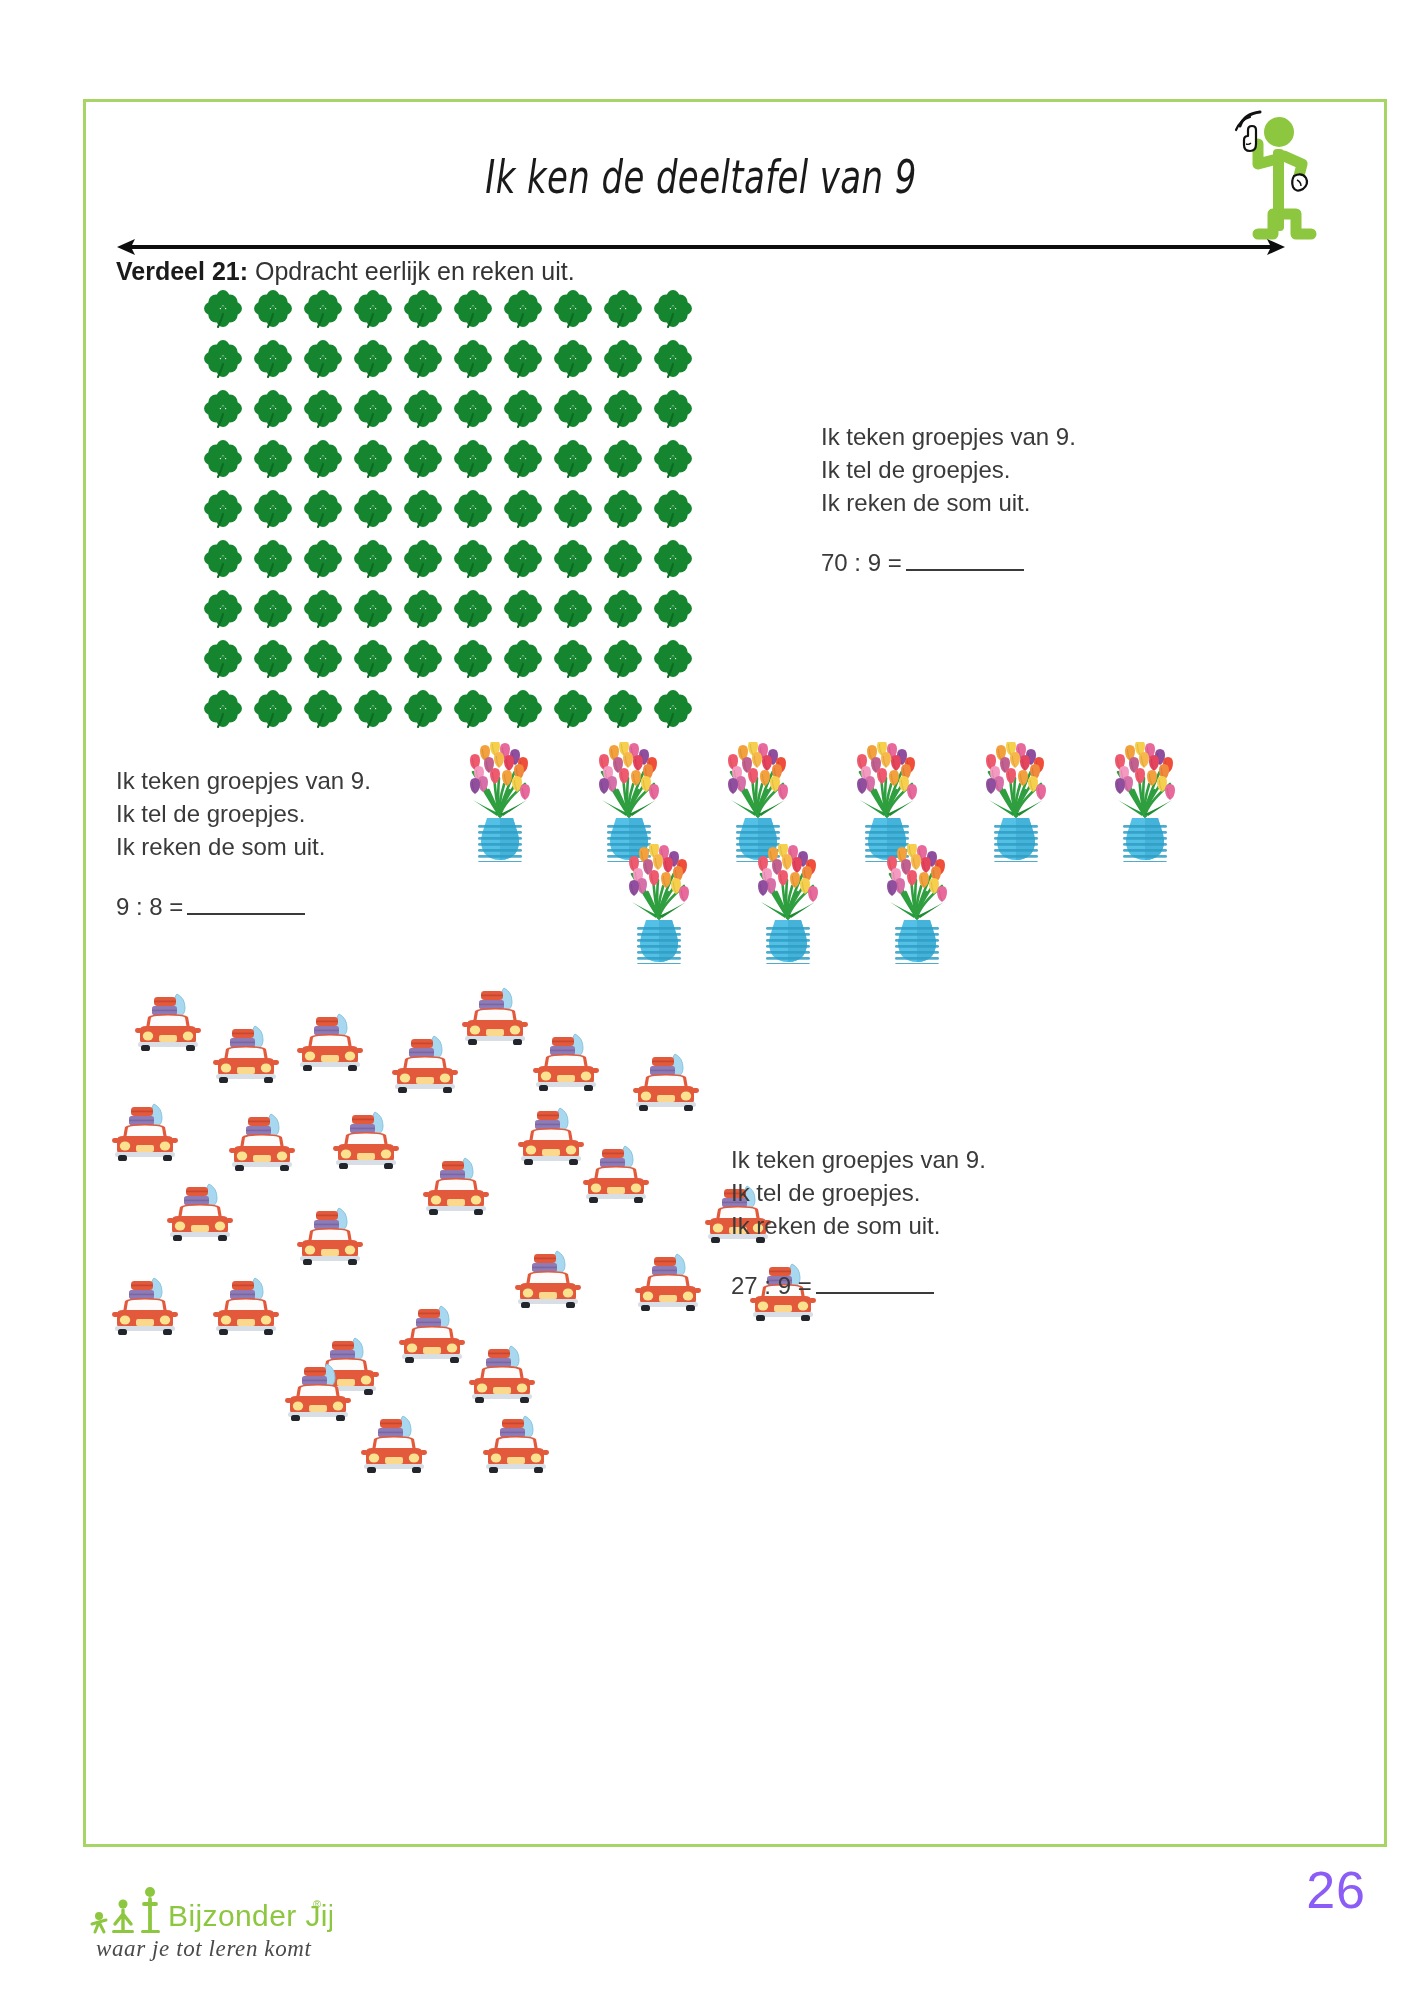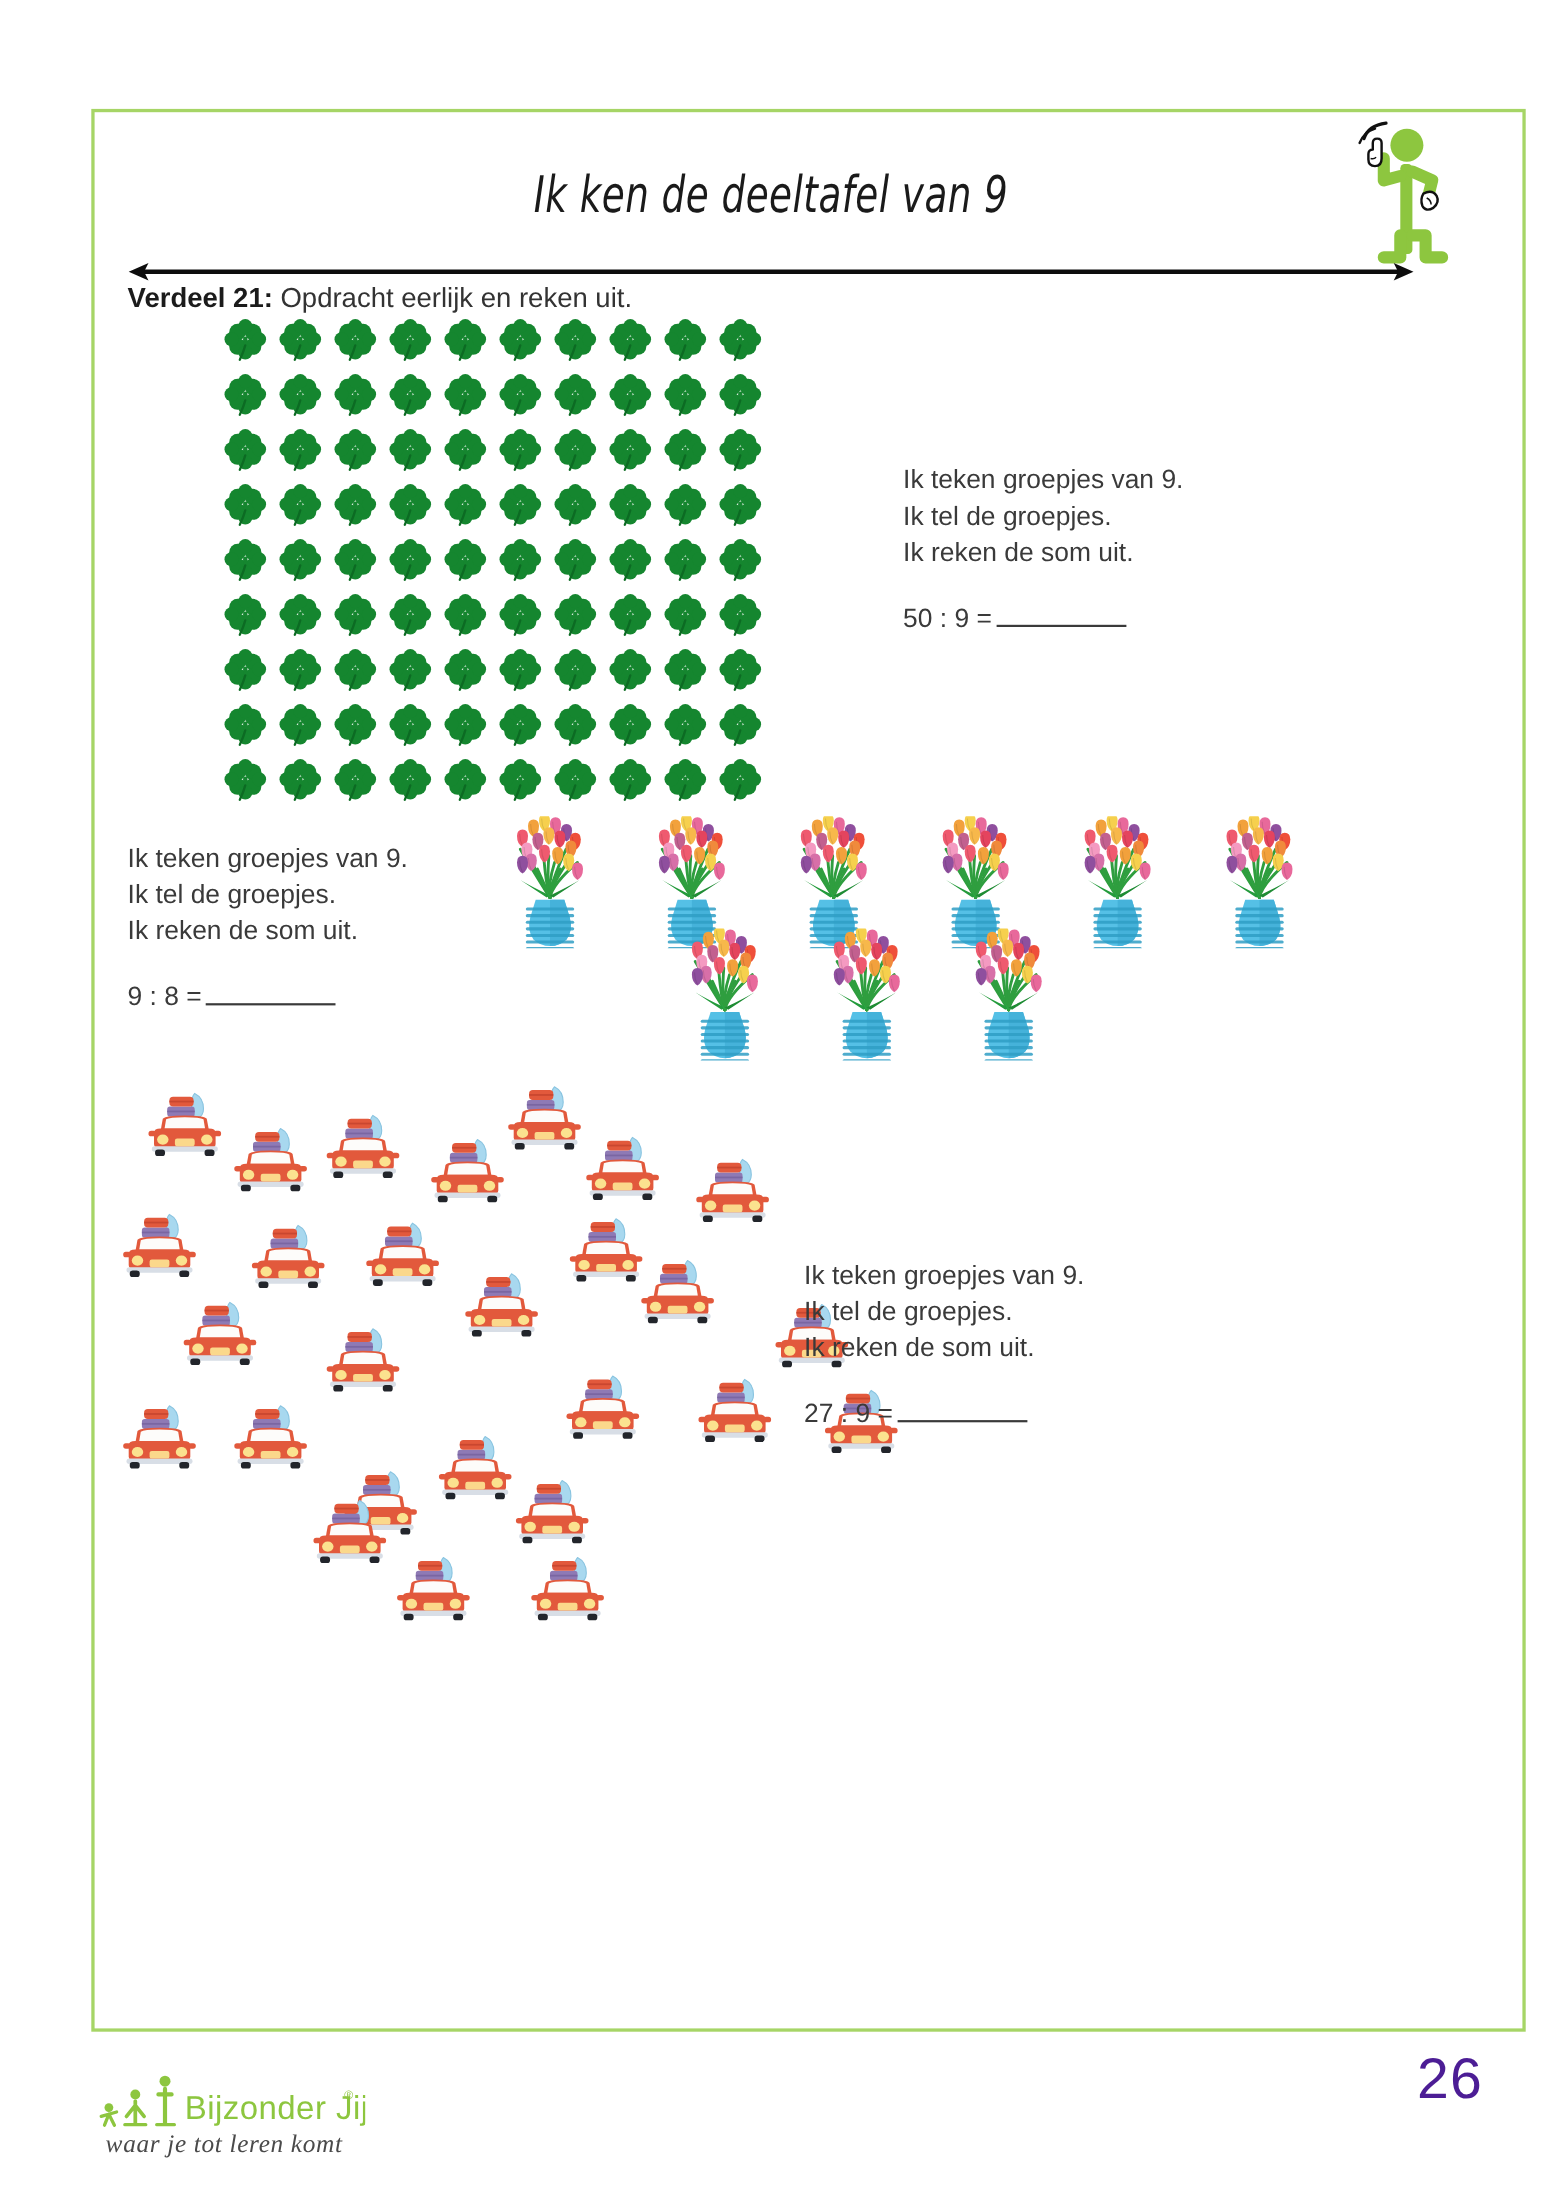--- a/index.html
+++ b/index.html
@@ -140,25 +140,25 @@
   
   #footer-logo {
     position: absolute;
     left: 82px;
     top: 1880px;
     width: 250px;
     height: 90px;
   }
   #page-number {
     position: absolute;
-    right: 66px;
+    right: 48px;
     top: 1860px;
     font-size: 52px;
     font-weight: 300;
-    color: #4c1d95;
+    color: #8b5cf6;
     letter-spacing: 1px;
   }
 </style>
 </head>
 <body>
 
 <div id="page">
 
   <div id="frame">
 
@@ -1642,21 +1642,21 @@
             </g>
             <path d="M20 24 Q18 31 15 37" stroke="#0c6b23" stroke-width="2.1" fill="none" stroke-linecap="round"></path>
           </svg>
         </span>
       </div>
 
     <div class="instr" style="left:735px; top:318px;">
       <span>Ik teken groepjes van 9.</span><br>
       <span>Ik tel de groepjes.</span><br>
       <span>Ik reken de som uit.</span>
-      <span class="sum"><span>50 : 9 =</span><span class="blank"></span></span>
+      <span class="sum"><span>70 : 9 =</span><span class="blank"></span></span>
     </div>
 
     <div class="instr" style="left:30px; top:662px;">
       <span>Ik teken groepjes van 9.</span><br>
       <span>Ik tel de groepjes.</span><br>
       <span>Ik reken de som uit.</span>
       <span class="sum"><span>9 : 8 =</span><span class="blank"></span></span>
     </div>
 
     <div id="vase-zone">

